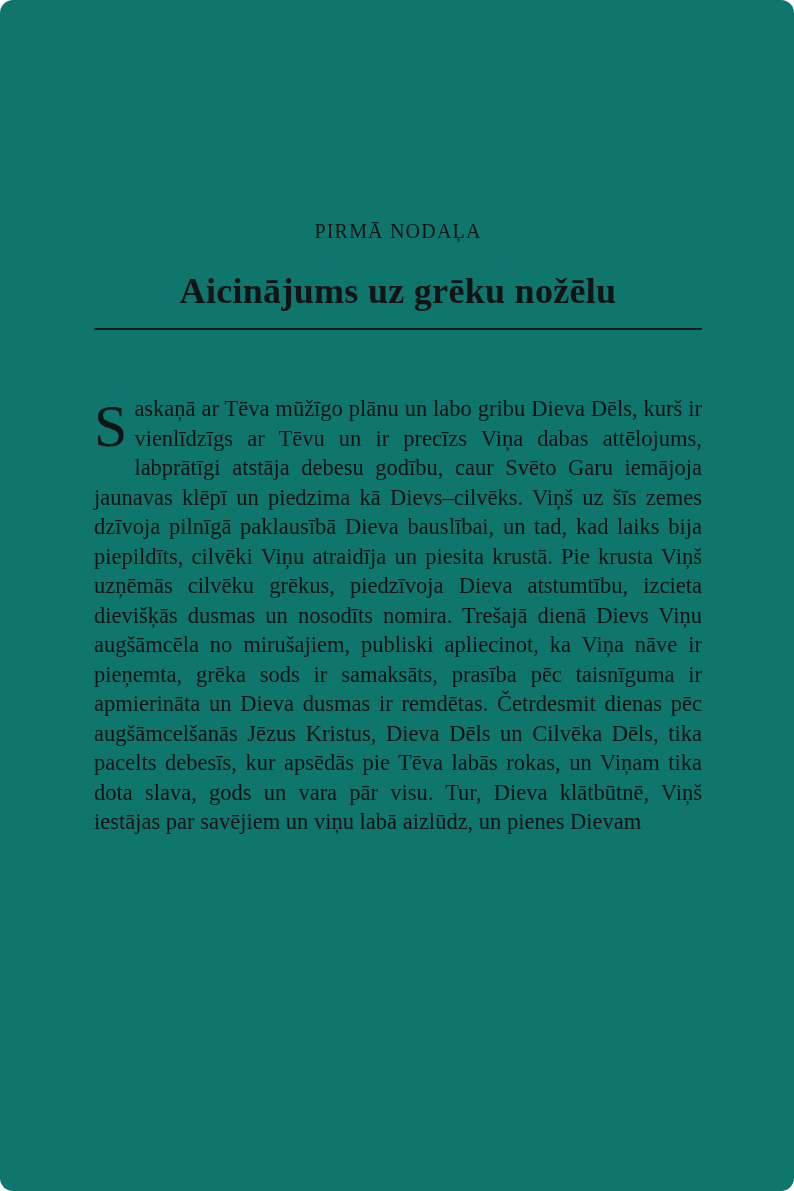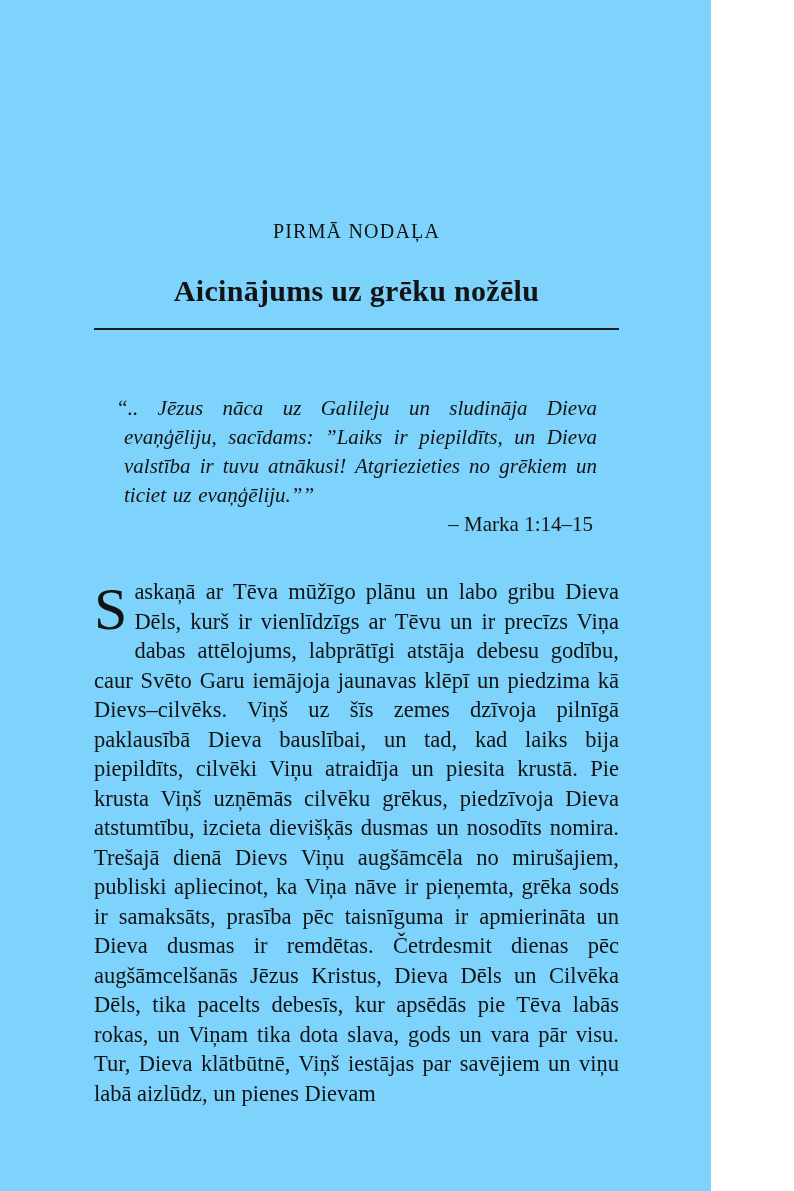--- a/index.html
+++ b/index.html
@@ -9,38 +9,39 @@
   }
   body {
     width: 794px;
     height: 1191px;
     overflow: hidden;
     font-family: "Liberation Serif", "DejaVu Serif", serif;
     color: #131313;
   }
   .page {
     position: relative;
-    width: 711px;
+    width: 794px;
     height: 1191px;
-    background: #7dd3fc;
+    background: #0f766e;
+    border-radius: 13px;
   }
   .content {
     padding: 218px 92px 0 94px; 
   }
   .chapter-heading {
     text-align: center;
     font-size: 20px;
     line-height: 26px;
     letter-spacing: 1.2px;
     font-weight: normal;
   }
   .chapter-title {
     margin: 31px 0 0 0;
     text-align: center;
-    font-size: 30px;
+    font-size: 36px;
     line-height: 32px;
     font-weight: bold;
     letter-spacing: 0.3px;
   }
   .title-divider {
     margin-top: 21px;
     border: 0;
     border-top: 2px solid #1c1c1c;
   }
   .epigraphs {
@@ -88,24 +89,20 @@
   <div class="content">
 
     <div class="chapter-heading">PIRMĀ NODAĻA</div>
 
     <h1 class="chapter-title">Aicinājums uz grēku nožēlu</h1>
 
     <hr class="title-divider">
 
     <div class="epigraphs">
 
-      <div class="epigraph">
-        <p class="epigraph-text">“.. Jēzus nāca uz Galileju un sludināja Dieva evaņģēliju, sacīdams: ”Laiks ir piepildīts, un Dieva valstība ir tuvu atnākusi! Atgriezieties no grēkiem un ticiet uz evaņģēliju.””</p>
-        <p class="epigraph-attr">– Marka 1:14–15</p>
-      </div>
 
       <div class="epigraph">
       </div>
 
     </div>
 
     <p class="body-text"><span class="dropcap">S</span><span>askaņā ar Tēva mūžīgo plānu un labo gribu Dieva Dēls, kurš ir vienlīdzīgs ar Tēvu un ir precīzs Viņa dabas attēlojums, labprātīgi atstāja debesu godību, caur Svēto Garu iemājoja jaunavas klēpī un piedzima kā Dievs–cilvēks. Viņš uz šīs zemes dzīvoja pilnīgā paklausībā Dieva bauslībai, un tad, kad laiks bija piepildīts, cilvēki Viņu atraidīja un piesita krustā. Pie krusta Viņš uzņēmās cilvēku grēkus, piedzīvoja Dieva atstumtību, izcieta dievišķās dusmas un nosodīts nomira. Trešajā dienā Dievs Viņu augšāmcēla no mirušajiem, publiski apliecinot, ka Viņa nāve ir pieņemta, grēka sods ir samaksāts, prasība pēc taisnīguma ir apmierināta un Dieva dusmas ir remdētas. Četrdesmit dienas pēc augšāmcelšanās Jēzus Kristus, Dieva Dēls un Cilvēka Dēls, tika pacelts debesīs, kur apsēdās pie Tēva labās rokas, un Viņam tika dota slava, gods un vara pār visu. Tur, Dieva klātbūtnē, Viņš iestājas par savējiem un viņu labā aizlūdz, un pienes Dievam</span></p>
 
   </div>
 </div>

